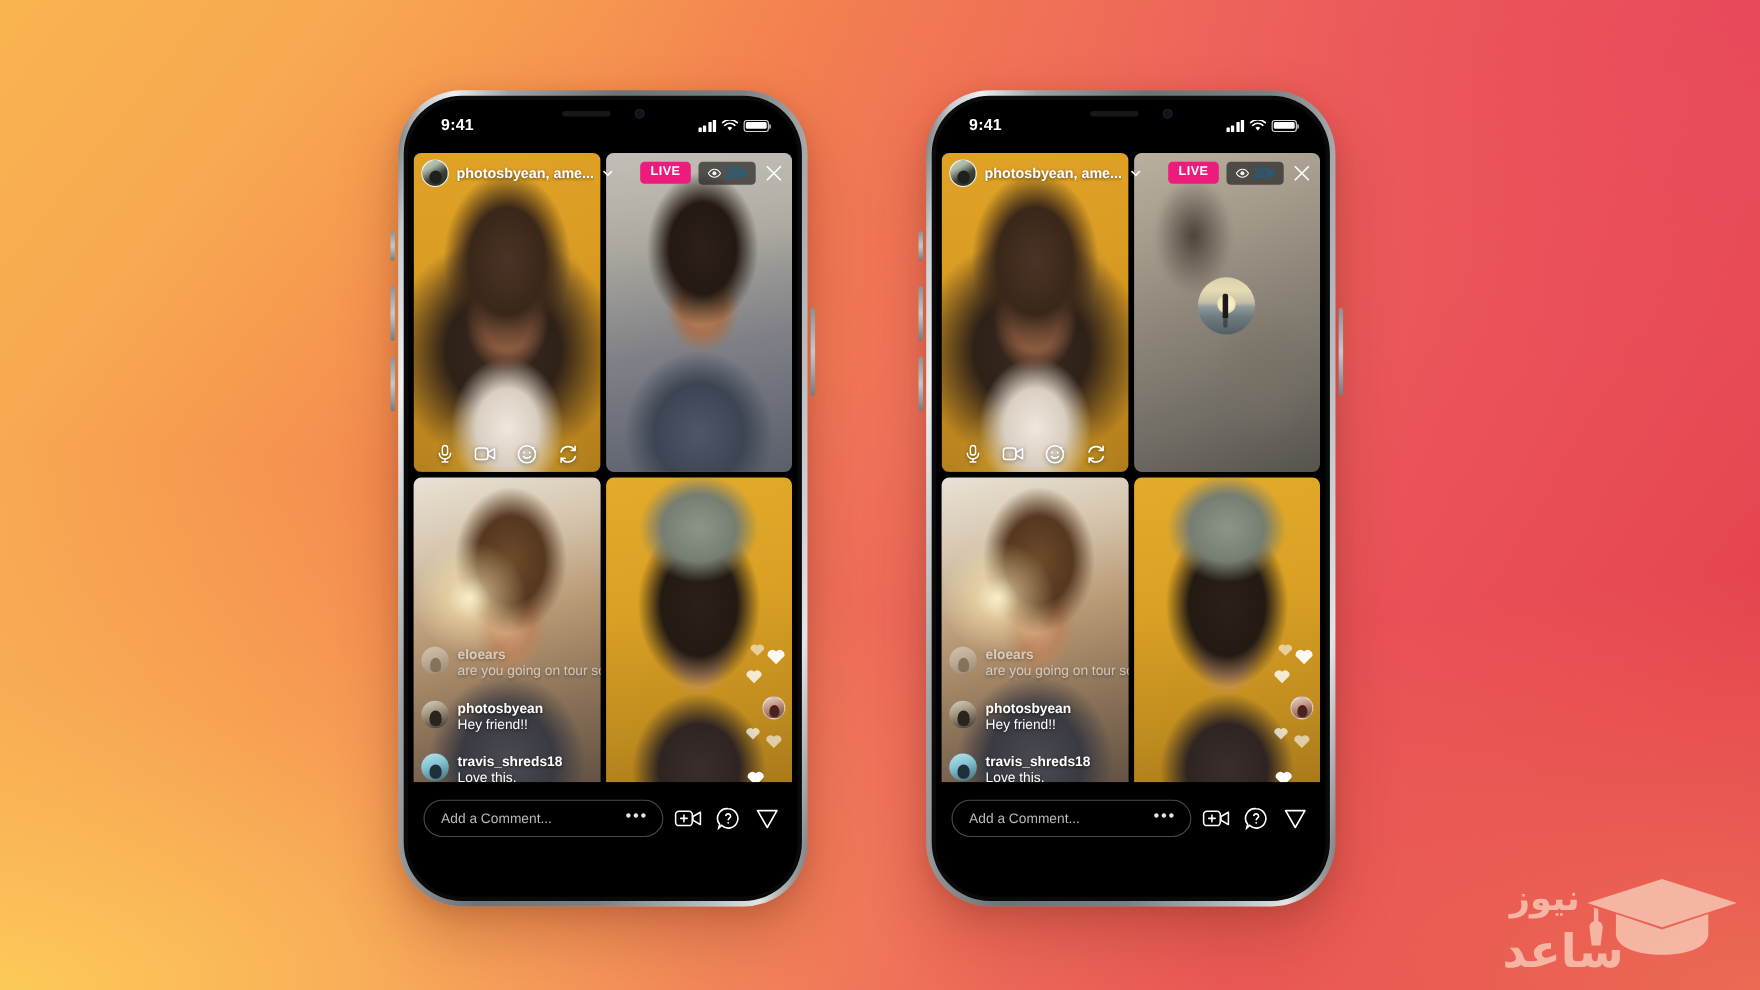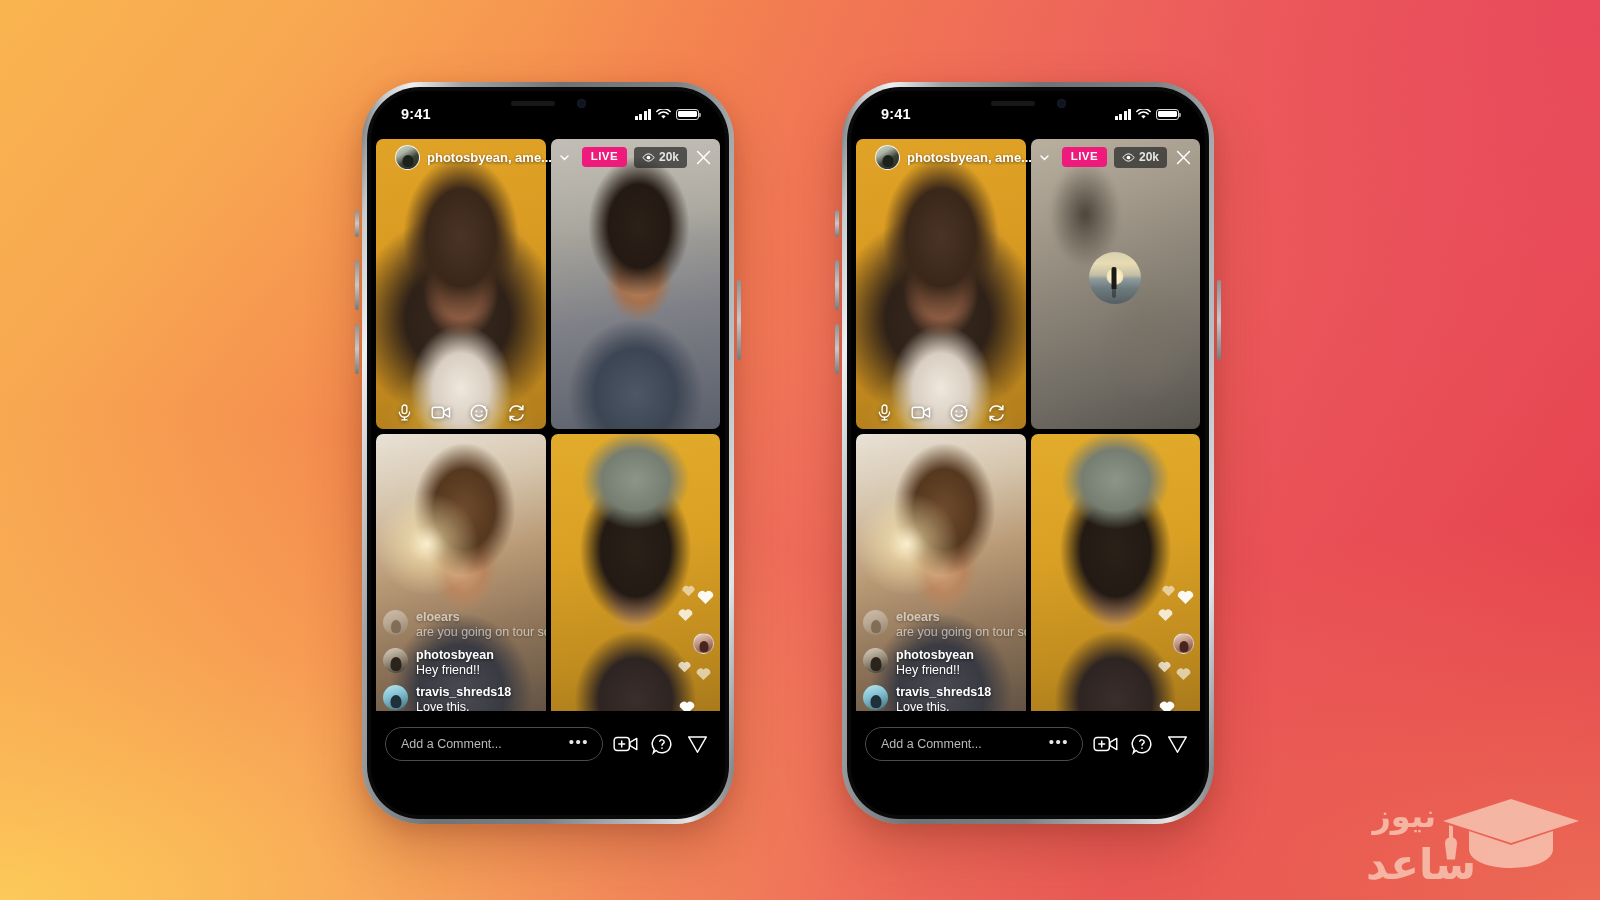--- a/index.html
+++ b/index.html
@@ -140,57 +140,57 @@
   .blur-avatar .sun { position:absolute; left:50%; top:30%; transform:translateX(-50%); width:17px; height:17px; border-radius:50%; background:radial-gradient(circle,#fff9e0 0%,#f4e6b6 60%,rgba(244,230,182,0) 100%); }
   .blur-avatar .figure { position:absolute; left:48%; top:28%; transform:translateX(-50%); width:5px; height:22px; background:#1a1a18; border-radius:2px 2px 0 0; }
   .blur-avatar .refl { position:absolute; left:48%; top:58%; transform:translateX(-50%); width:4px; height:16px; background:rgba(26,26,24,.45); border-radius:0 0 2px 2px; }
 
   
   .head-row {
     position:absolute; top:48px; left:5px; right:5px;
     height:36px; display:flex; align-items:center;
     z-index:25; pointer-events:none;
   }
-  .head-left { display:flex; align-items:center; gap:7px; padding-left:7px; flex:1; min-width:0;margin-left:12px; }
+  .head-left { display:flex; align-items:center; gap:7px; padding-left:7px; flex:1; min-width:0; }
   .hl-avatar {
     width:25px; height:25px; border-radius:50%; flex:none;
     background: linear-gradient(150deg,#cfd8c9 0%,#aab5a4 30%,#3b4338 58%,#262b24 100%);
     border:1.3px solid rgba(255,255,255,.9);
     position:relative; overflow:hidden;
   }
   .hl-avatar::after { content:""; position:absolute; left:50%; top:42%; transform:translateX(-50%);
       width:11px; height:12px; border-radius:50% 50% 42% 42%; background:#1c2119; }
   .hl-name { color:#fff; font-size:13px; font-weight:bold; white-space:nowrap; overflow:hidden; text-shadow:0 1px 3px rgba(0,0,0,.55); }
   .chev { width:11px; height:11px; flex:none; }
   .chev svg { display:block; }
   .head-right { display:flex; align-items:center; gap:7px; padding-right:7px; pointer-events:auto; }
   .live-badge {
     background:#EE1B7C; color:#fff; font-size:11.5px; font-weight:bold;
     letter-spacing:.4px; padding:4px 9px 4px 9px; border-radius:4px; line-height:1;
   }
   .viewers {
-    background: rgba(40,40,40,.72); color:#e5e5e5; font-size:12px; font-weight:bold;
+    background: rgba(40,40,40,.72); color:#0369a1; font-size:12px; font-weight:normal;
     padding:4px 8px; border-radius:4px; line-height:1;
     display:flex; align-items:center; gap:4px;
   }
   .eye { width:13px; height:13px; display:block; }
   .x-close { width:19px; height:19px; display:block; }
 
   
   .tile-controls {
     position:absolute; left:0; right:0; bottom:6px;
     display:flex; align-items:center; justify-content:space-around;
     padding:0 10px; z-index:12;
   }
   .tile-controls svg { display:block; filter: drop-shadow(0 1px 2px rgba(0,0,0,.5)); }
 
   
   .comments {
     position:absolute; left:7px; right:7px; bottom:7px; z-index:15;
-    display:flex; flex-direction:column; gap:7px;
+    display:flex; flex-direction:column; gap:18px;
   }
   .cmt { display:flex; align-items:flex-start; gap:8px; }
   .cmt.faded { opacity:.55; }
   .cmt-av { width:25px; height:25px; border-radius:50%; flex:none; overflow:hidden; position:relative; }
   .av-a { background:linear-gradient(160deg,#e9e4dc 0%,#cfc7ba 40%,#8e8476 100%); }
   .av-a::after{content:"";position:absolute;left:50%;top:40%;transform:translateX(-50%);width:10px;height:13px;border-radius:50% 50% 40% 40%;background:#6a5c4c;}
   .av-b { background:linear-gradient(160deg,#dcd2c2 0%,#9e917e 45%,#3b352d 100%); }
   .av-b::after{content:"";position:absolute;left:50%;top:36%;transform:translateX(-50%);width:11px;height:14px;border-radius:50% 50% 40% 40%;background:#2a241d;}
   .av-c { background:linear-gradient(160deg,#bfe4ef 0%,#86c4d6 40%,#3f6b7a 100%); }
   .av-c::after{content:"";position:absolute;left:50%;top:38%;transform:translateX(-50%);width:11px;height:13px;border-radius:50% 50% 40% 40%;background:#20303a;}

